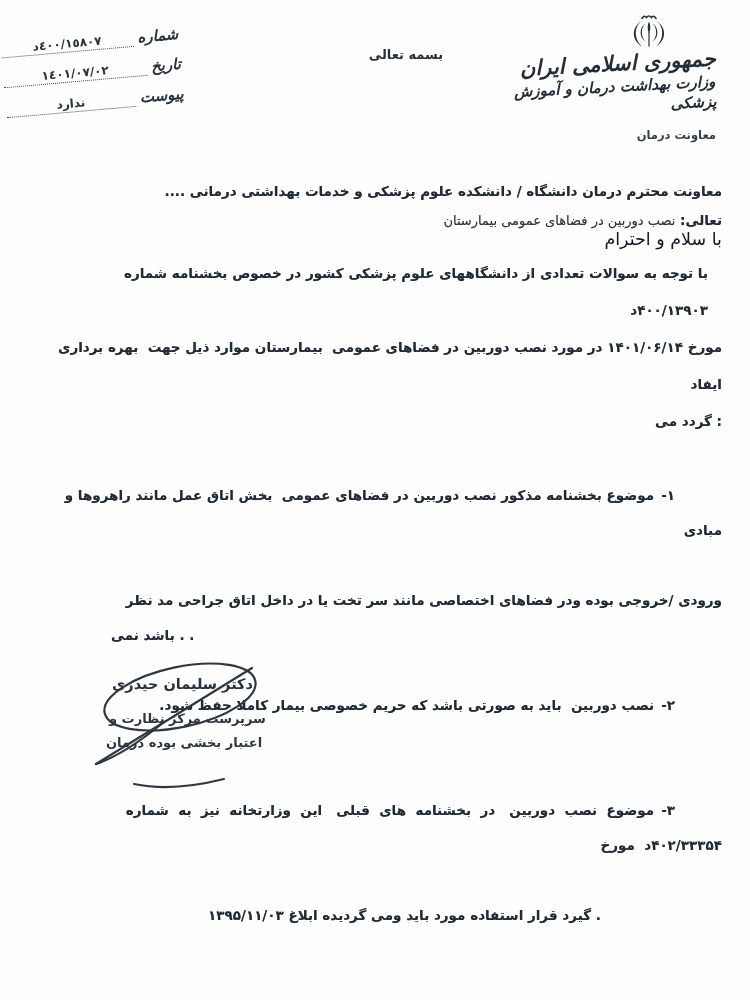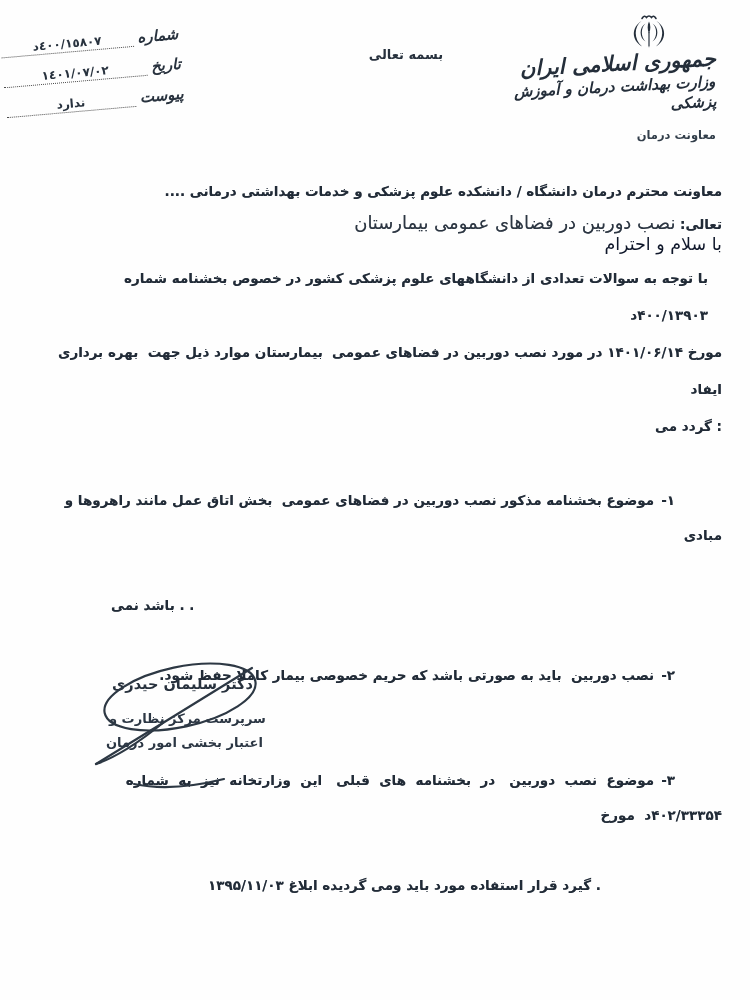--- a/index.html
+++ b/index.html
@@ -30,21 +30,21 @@
   .dept{font-size:11.5px;font-weight:bold;margin-top:10px;padding-left:84px;
         color:#333f4b;}
 
   
   .content{position:absolute;left:45px;right:28px;top:182px;direction:rtl;
            text-align:right;color:#212b37;font-size:13.5px;font-weight:bold;
            text-shadow:0 0 .5px rgba(30,40,55,.45);}
   .recipient{line-height:19px;}
   .scope{margin-top:15px;}
   .subject{margin-top:11px;}
-  .subject .subj-text{font-weight:normal;font-size:18px;color:#2c3642;margin-left:8px;}
+  .subject .subj-text{font-weight:normal;font-size:13px;color:#2c3642;margin-left:8px;}
   .salutation{margin-top:1px;font-size:17.5px;font-weight:normal;color:#0f172a;
               text-shadow:none;}
   .intro{margin-top:6px;}
   .intro .line{line-height:37px;white-space:pre-wrap;}
   .indent1{padding-right:14px;}
   .items{margin-top:3px;}
   .items .line{line-height:35px;white-space:pre-wrap;}
   .item-num{margin-left:7px;}
   .align-left{text-align:left;}
   .pl-66{padding-left:66px;}
@@ -113,39 +113,40 @@
       <div class="line indent1">با توجه به سوالات تعدادی از دانشگاههای علوم پزشکی کشور در خصوص بخشنامه شماره ۴۰۰/۱۳۹۰۳د</div>
       <div class="line">مورخ ۱۴۰۱/۰۶/۱۴ در مورد نصب دوربین در فضاهای عمومی  بیمارستان موارد ذیل جهت  بهره برداری ایفاد</div>
       <div class="line vline" dir="ltr"><span dir="rtl">می</span> <span dir="rtl">گردد</span> <span dir="rtl">:</span></div>
     </div>
 
     <div class="items">
       <div class="item">
         <div class="line">
           <span class="item-num">۱-</span><span>موضوع بخشنامه مذکور نصب دوربین در فضاهای عمومی  بخش اتاق عمل مانند راهروها و مبادی</span>
         </div>
+        <div class="line">ورودی /خروجی بوده ودر فضاهای اختصاصی مانند سر تخت یا در داخل اتاق جراحی مد نظر</div>
         <div class="line vline align-left pl-66" dir="ltr"><span dir="rtl">نمی</span> <span dir="rtl">باشد</span> <span dir="rtl">.</span> <span dir="rtl">.</span></div>
       </div>
       <div class="item">
         <div class="line">
           <span class="item-num">۲-</span><span>نصب دوربین  باید به صورتی باشد که حریم خصوصی بیمار کاملا حفظ شود.</span>
         </div>
       </div>
       <div class="item">
         <div class="line">
           <span class="item-num">۳-</span><span>موضوع  نصب  دوربین   در  بخشنامه  های  قبلی   این  وزارتخانه  نیز  به  شماره ۴۰۲/۳۳۳۵۴د  مورخ</span>
         </div>
         <div class="line vline align-left pl-163" dir="ltr"><span dir="rtl">۱۳۹۵/۱۱/۰۳</span> <span dir="rtl">ابلاغ</span> <span dir="rtl">گردیده</span> <span dir="rtl">ومی</span> <span dir="rtl">باید</span> <span dir="rtl">مورد</span> <span dir="rtl">استفاده</span> <span dir="rtl">قرار</span> <span dir="rtl">گیرد</span> <span dir="rtl">.</span></div>
       </div>
     </div>
   </div>
 
   <div class="sig-name">دکتر سلیمان حیدری</div>
   <div class="sig-t1">سرپرست مرکز نظارت و</div>
-  <div class="sig-t2">اعتبار بخشی امور درمان</div>
+  <div class="sig-t2">اعتبار بخشی بوده درمان</div>
   <svg class="sig-stroke" width="190" height="145" viewBox="0 0 190 145" aria-hidden="true">
     <g fill="none" stroke="#2d3844" stroke-width="2.2" stroke-linecap="round">
       <ellipse cx="100" cy="45" rx="77" ry="30" transform="rotate(-12 100 45)"></ellipse>
       <path d="M 172 16 C 130 42 60 85 16 112"></path>
       <path d="M 16 112 C 40 104 62 88 84 70"></path>
       <path d="M 54 132 Q 92 140 144 127"></path>
     </g>
   </svg>
 
 </div>

